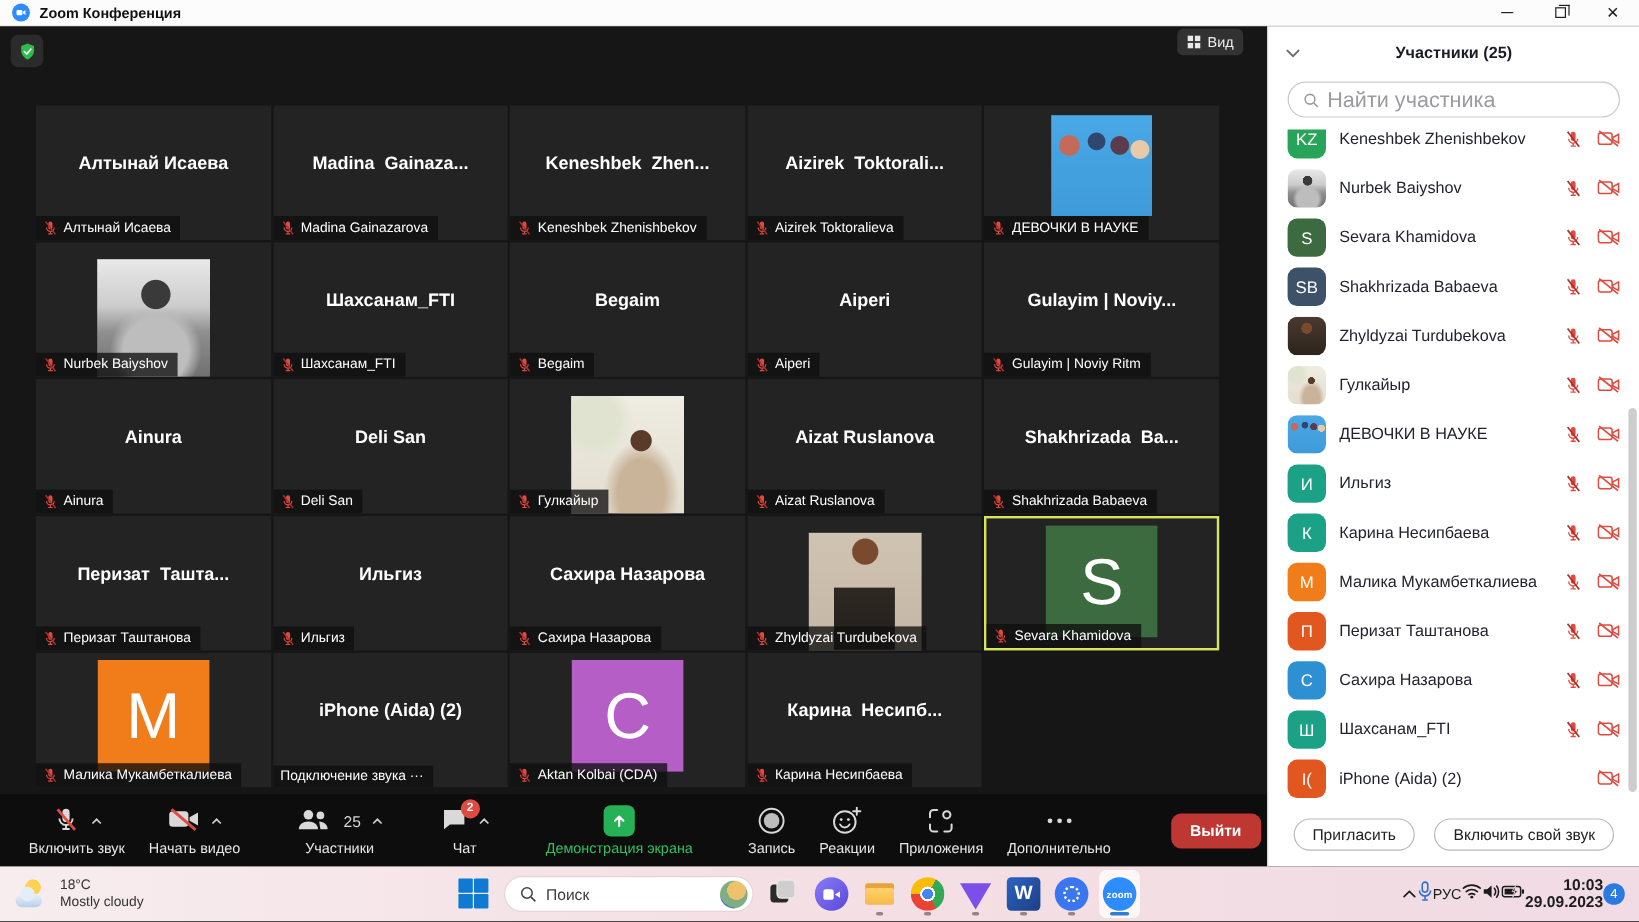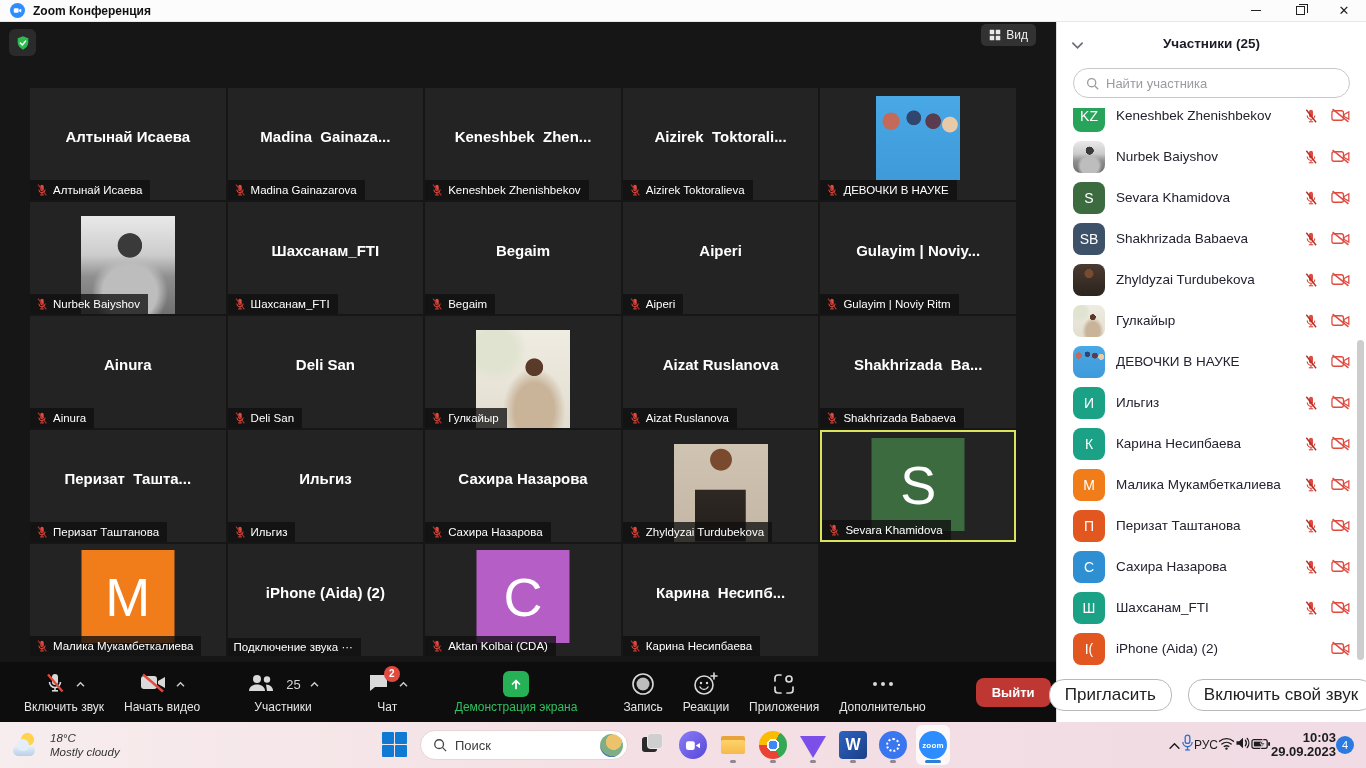--- a/index.html
+++ b/index.html
@@ -95,43 +95,43 @@
   .leave-btn { margin-left:40px; background:#bf3732; color:#fff; font-weight:700; font-size:13px;
     border-radius:8px; padding:7px 16px; }
   .tspace { width:26px; }
 
   
   .panel-header { height:42px; display:flex; align-items:center; justify-content:center; position:relative; }
   .panel-title { font-size:13.5px; font-weight:700; color:#1c1c28; }
   .panel-chevron { position:absolute; left:14px; top:14px; }
   .search-wrap { padding:4px 16px 10px 16px; }
   .search-box { height:30px; border:1px solid #c9c9c9; border-radius:16px; display:flex; align-items:center;
-    gap:7px; padding:0 12px; color:#9a9aa0; font-size:13px; background:#fff; }
+    gap:7px; padding:0 12px; color:#9a9aa0; font-size:18px; background:#fff; }
   .plist { flex:1; overflow:hidden; position:relative; }
   .prow { height:41px; display:flex; align-items:center; gap:11px; padding:0 16px; }
   .prow:first-child { margin-top:-13px; }
   .pav { width:32px; height:32px; border-radius:8px; flex:0 0 auto; display:flex; align-items:center;
     justify-content:center; color:#fff; font-size:14px; font-weight:400; overflow:hidden; }
   .pname { flex:1; font-size:13.5px; color:#232330; white-space:nowrap; overflow:hidden; }
   .picons { display:flex; align-items:center; gap:13px; }
   .pav.ph-girls,.pav.ph-nurbek,.pav.ph-gulkaiyr,.pav.ph-zhyldyzai { position:static; transform:none; }
   .pav.ph-zhyldyzai { background:
       radial-gradient(circle at 50% 30%, #7a4a2e 16%, transparent 17%),
       linear-gradient(180deg,#4a3a30 0%,#2c241e 100%); }
   .panel-footer { height:54px; display:flex; align-items:center; justify-content:center; gap:16px; }
-  .pf-btn { border:1px solid #b9b9b9; border-radius:15px; padding:5px 15px; font-size:17px; color:#222;
+  .pf-btn { border:1px solid #b9b9b9; border-radius:15px; padding:5px 15px; font-size:13px; color:#222;
     background:#fff; white-space:nowrap; }
   .pscroll { position:absolute; right:2px; top:318px; width:7px; height:320px; border-radius:4px; background:#cdcdcd; }
 
   
   .taskbar { position:absolute; left:0; bottom:0; width:1366px; height:46px;
     background:linear-gradient(90deg,#f7edee 0%,#f4e0e4 45%,#f1dbe4 100%);
     display:flex; align-items:center; }
   .weather { display:flex; align-items:center; gap:8px; padding-left:12px; }
-  .weather-txt { font-size:11.5px; color:#333; line-height:14px;font-style:italic; }
+  .weather-txt { font-size:11.5px; color:#333; line-height:14px; }
   .wicon { position:relative; width:30px; height:26px; }
   .wicon .sun { position:absolute; top:1px; left:9px; width:13px; height:13px; border-radius:50%;
     background:radial-gradient(circle,#ffd34d 0 60%,#f5a623 100%); }
   .wicon .cloud { position:absolute; bottom:2px; left:1px; width:22px; height:11px; border-radius:8px;
     background:linear-gradient(180deg,#eaf2fa,#b9cfe8); }
   .wicon .cloud:before { content:""; position:absolute; top:-6px; left:4px; width:12px; height:12px;
     border-radius:50%; background:#e3eefa; }
   .center-group { position:absolute; left:382px; display:flex; align-items:center; gap:12px; height:46px; }
   .start-ic { width:26px; height:26px; display:grid; grid-template-columns:12px 12px; grid-template-rows:12px 12px; gap:1px; }
   .start-ic span { background:#0e7ad3; border-radius:1px; }

